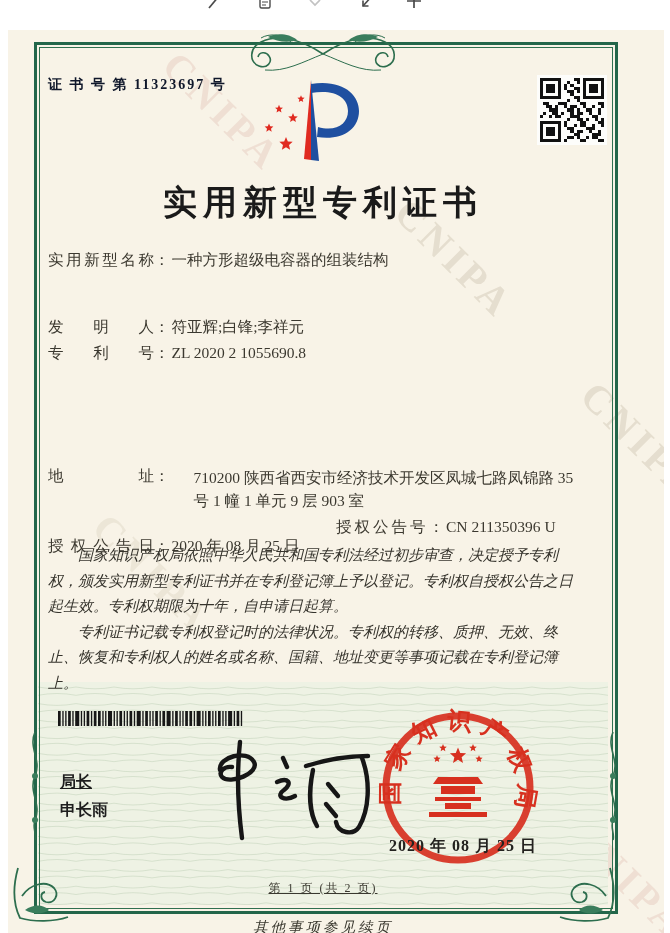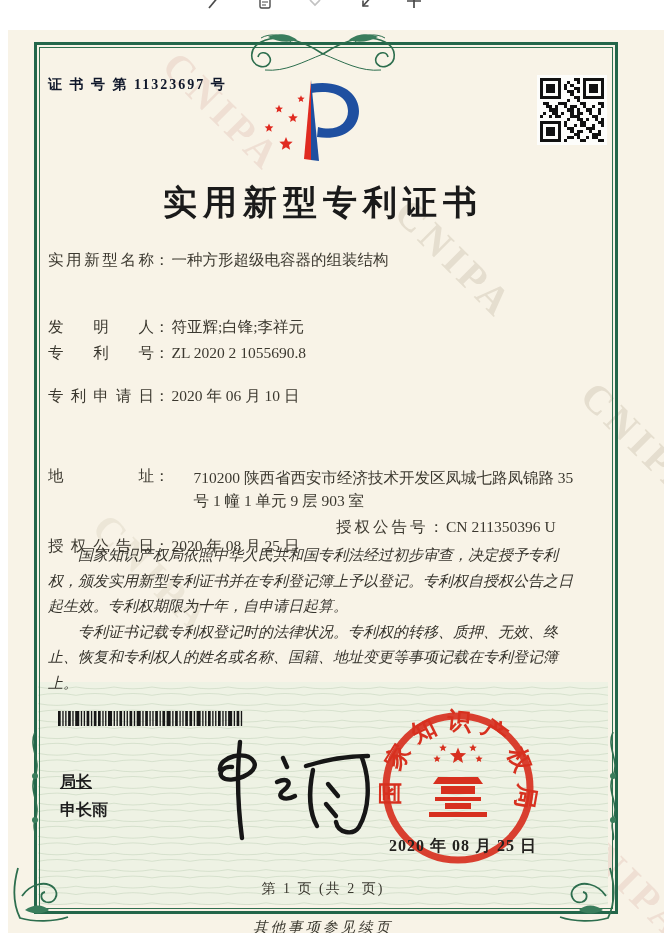--- a/index.html
+++ b/index.html
@@ -28,22 +28,22 @@
   .paras{position:absolute;left:40px;top:513px;width:538px;font-size:15px;font-style:italic;
          line-height:25.5px;color:#35332c;z-index:4;}
   .paras p{margin:0;text-indent:2em;}
   .barcode{position:absolute;left:50px;top:681px;z-index:5;}
   .signer-title{position:absolute;left:52px;top:742px;font:700 16px "Liberation Sans",sans-serif;color:#1e1e1e;z-index:5;text-decoration:underline;}
   .signer-name{position:absolute;left:52px;top:770px;font:700 16px "Liberation Sans",sans-serif;color:#1e1e1e;z-index:5;}
   .sig{position:absolute;left:198px;top:706px;z-index:6;}
   .seal{position:absolute;left:357px;top:666px;z-index:5;}
   .seal-date{position:absolute;left:360px;top:806px;width:190px;text-align:center;font-size:16px;
              font-weight:600;letter-spacing:1px;color:#23221f;z-index:7;}
-  .footer-page{position:absolute;left:26px;top:850px;width:578px;text-align:center;font-size:14px;
-               letter-spacing:2px;color:#3a382f;z-index:5;}
+  .footer-page{position:absolute;left:26px;top:850px;width:578px;text-align:center;font-size:12px;
+               letter-spacing:2px;color:#3a382f;z-index:5;text-decoration:underline;}
   .continuation{position:absolute;left:26px;top:888px;width:578px;text-align:center;font-size:14.5px;
                 font-style:italic;letter-spacing:3px;color:#3a382f;z-index:5;}
 </style>
 </head>
 <body>
 
 <div class="topbar">
   <svg class="tico" style="left:205px" viewBox="0 0 18 18">
     <path d="M4,16 L14,4" stroke="#4a4a4a" stroke-width="1.7" fill="none"></path>
   </svg>
@@ -286,23 +286,20 @@
 
   <div class="row" style="top:220px">
     <span class="lbl">实用新型名称</span><span>：</span><span class="val">一种方形超级电容器的组装结构</span>
   </div>
   <div class="row" style="top:287px">
     <span class="lbl">发明人</span><span>：</span><span class="val">符亚辉;白锋;李祥元</span>
   </div>
   <div class="row" style="top:313px">
     <span class="lbl">专利号</span><span>：</span><span class="val">ZL 2020 2 1055690.8</span>
   </div>
-  <div class="row" style="top:356px">
-    <span class="lbl">专利申请日</span><span>：</span><span class="val">2020 年 06 月 10 日</span>
-  </div>
   <div class="row" style="top:436px">
     <span class="lbl">地址</span><span>：</span><span class="addr-lines"><span>710200 陕西省西安市经济技术开发区凤城七路凤锦路 35</span><br><span>号 1 幢 1 单元 9 层 903 室</span></span>
   </div>
   <div class="row" style="top:506px">
     <span class="lbl">授权公告日</span><span>：</span><span class="val">2020 年 08 月 25 日</span>
   </div>
   <div class="row" style="top:487px;left:328px">
     <span style="letter-spacing:3px">授权公告号</span><span>：</span><span class="val">CN 211350396 U</span>
   </div>
 

